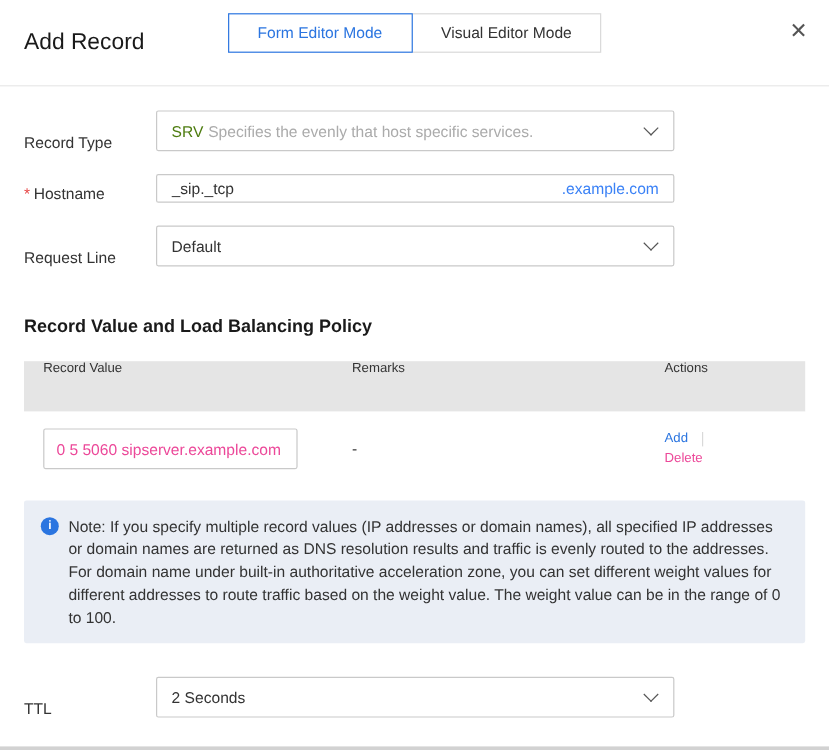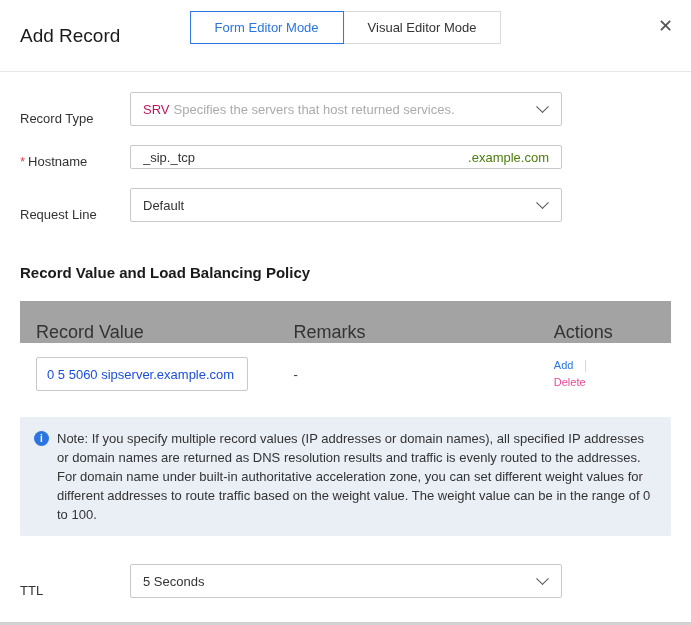--- a/index.html
+++ b/index.html
@@ -77,21 +77,21 @@
     border-radius:2px;
     background:#fff;
     display:flex;
     align-items:center;
     justify-content:space-between;
     padding:0 14px 0 12px;
     font-size:13px;
     color:#333;
     cursor:pointer;
   }
-  .select .placeholder-main{color:#be185d;}
+  .select .placeholder-main{color:#4d7c0f;}
   .select .placeholder-desc{color:#ababab;margin-left:4px;}
   .chev{
     width:9px;height:9px;
     border-right:1.5px solid #555;
     border-bottom:1.5px solid #555;
     transform:rotate(45deg) translate(-2px,-2px);
     flex:none;
   }
   .input-wrap{
     height:24px;
@@ -105,61 +105,61 @@
   .input-wrap input{
     flex:1;
     border:none;
     outline:none;
     font-size:13px;
     color:#333;
     font-family:inherit;
     min-width:0;
     background:transparent;
   }
-  .suffix{font-size:13px;color:#4d7c0f;flex:none;}
+  .suffix{font-size:13px;color:#3b82f6;flex:none;}
   .link-row{padding-left:110px;margin:-6px 0 0 0;}
   a.link{
     color:var(--accent);
     font-size:13px;
     text-decoration:none;
     cursor:pointer;
   }
   
   .section-title{
     font-size:15px;
     font-weight:700;
     color:#1a1a1a;
     margin:42px 0 20px 0;
   }
   .table{width:651px;}
   .thead{
     display:flex;
-    align-items:flex-end;
-    background:#a3a3a3;
+    align-items:flex-start;
+    background:#e5e5e5;
     height:42px;
-    font-size:18px;
+    font-size:11px;
     color:#333;
   }
   .c1{flex:0 0 42%;padding-left:16px;}
   .c2{flex:0 0 40%;}
   .c3{flex:1;}
   .trow{
     display:flex;
     align-items:center;
     padding:14px 0;
     background:#fff;
   }
   .rv-input{
     width:212px;
     height:34px;
     border:1px solid var(--border);
     border-radius:2px;
     padding:0 10px;
     font-size:13px;
-    color:#1d4ed8;
+    color:#ec4899;
     font-family:inherit;
     outline:none;
   }
   .remarks{font-size:13px;color:#333;}
   .actions{font-size:11px;line-height:17px;}
   .action-line{display:flex;align-items:center;}
   .actions a{text-decoration:none;cursor:pointer;}
   .add-link{color:var(--accent);}
   .sep{
     display:inline-block;
@@ -220,21 +220,21 @@
     </button>
   </div>
 
   <div class="content">
 
     <div class="form-row">
       <div class="form-label">Record Type</div>
       <div class="field">
         <div class="select">
           <span>
-            <span class="placeholder-main">SRV</span><span class="placeholder-desc">Specifies the servers that host returned services.</span>
+            <span class="placeholder-main">SRV</span><span class="placeholder-desc">Specifies the evenly that host specific services.</span>
           </span>
           <span class="chev"></span>
         </div>
       </div>
     </div>
 
     <div class="form-row">
       <div class="form-label">
         <span class="required">*</span><span>Hostname</span>
       </div>
@@ -285,21 +285,21 @@
 
     <div class="note">
       <i class="info-icon">i</i>
       <div class="note-text">Note: If you specify multiple record values (IP addresses or domain names), all specified IP addresses or domain names are returned as DNS resolution results and traffic is evenly routed to the addresses. For domain name under built-in authoritative acceleration zone, you can set different weight values for different addresses to route traffic based on the weight value. The weight value can be in the range of 0 to 100.</div>
     </div>
 
     <div class="form-row ttl-row">
       <div class="form-label">TTL</div>
       <div class="field">
         <div class="select">
-          <span>5 Seconds</span>
+          <span>2 Seconds</span>
           <span class="chev"></span>
         </div>
       </div>
     </div>
 
   </div>
 
   <div class="bottom-edge"></div>
 </div>
 

